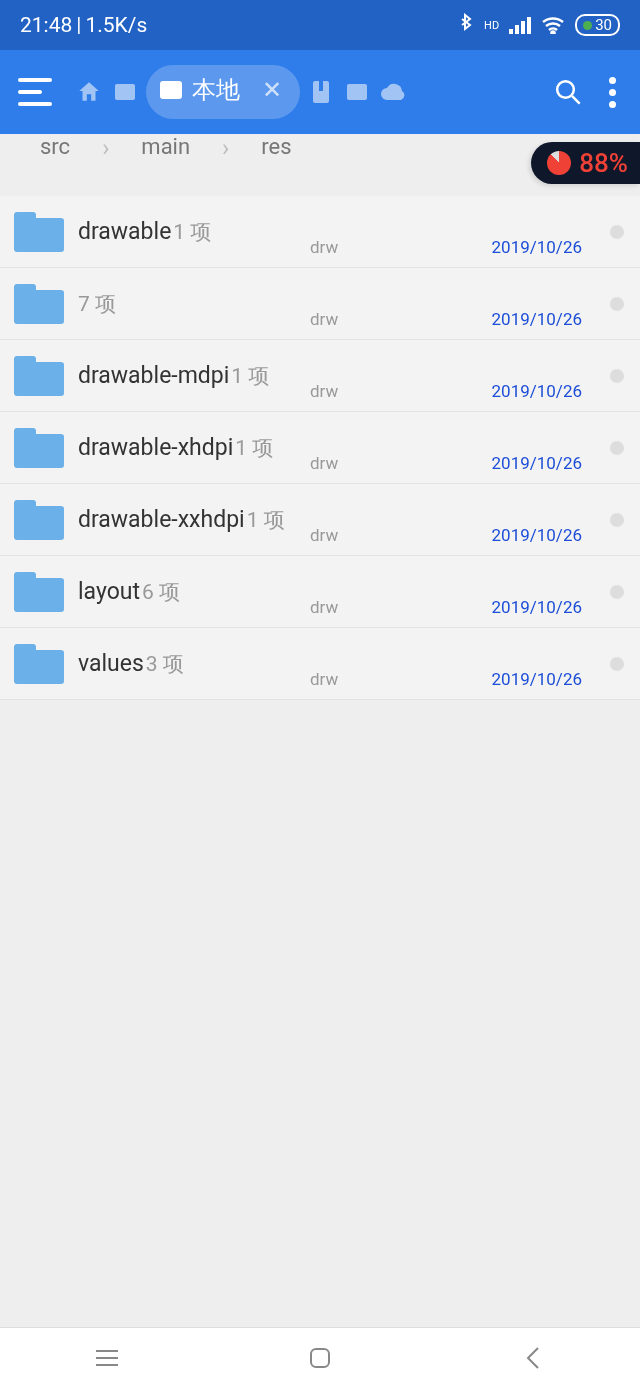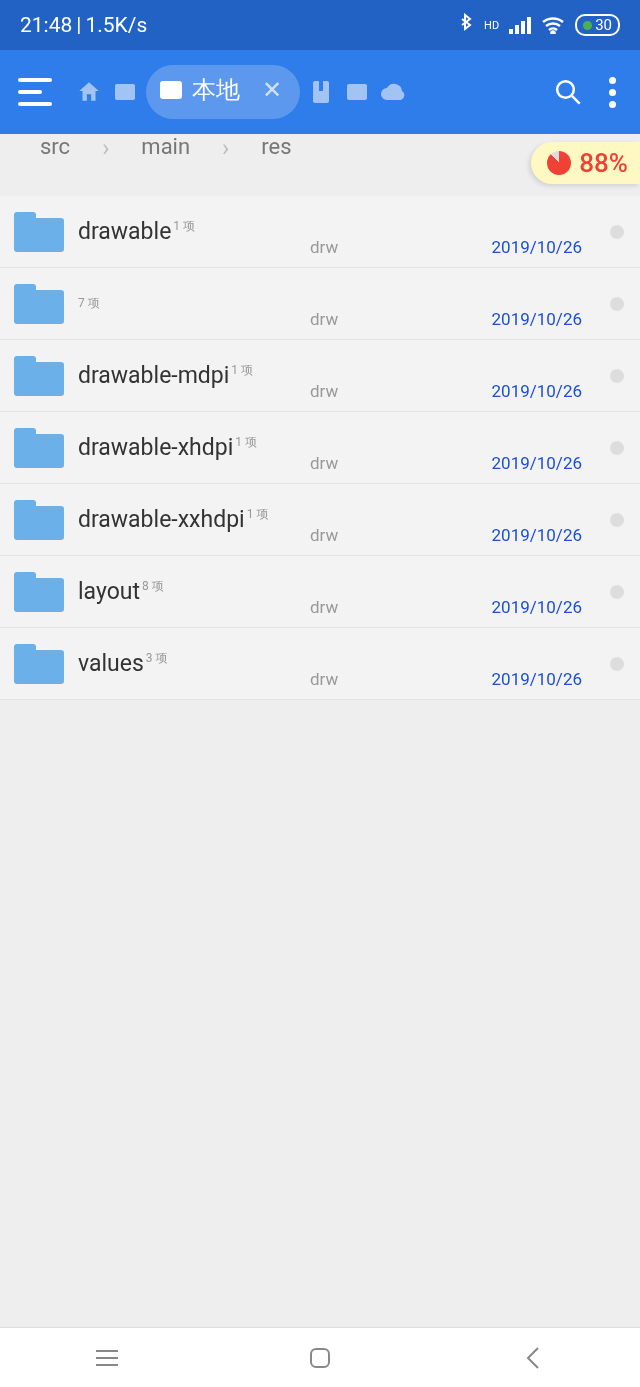--- a/index.html
+++ b/index.html
@@ -24,32 +24,32 @@
 .tab-pill .lbl { color:#fff; font-size:24px; }
 .tab-pill .x { color:rgba(255,255,255,.7); font-size:24px; margin-left:12px; }
 .search { margin-left:auto; }
 .dots { display:flex; flex-direction:column; gap:5px; margin-left:20px; margin-right:6px; }
 .dots span { width:7px; height:7px; background:#fff; border-radius:50%; }
 
 
 .crumb-row { height:62px; background:#eeeeee; display:flex; align-items:flex-start; padding-left:30px; position:relative; font-size:22px; color:#777; }
 .crumb { padding:0 10px; }
 .chev { color:#bdbdbd; font-size:24px; padding:0 22px; }
-.storage-badge { position:absolute; right:0; top:8px; background:#fef9c3; border-radius:30px 0 0 30px; box-shadow:-2px 2px 5px rgba(0,0,0,.12); padding:6px 12px 6px 16px; display:flex; align-items:center; gap:8px; font-size:26px; color:#ef4136; font-weight:500; }
+.storage-badge { position:absolute; right:0; top:8px; background:#0f172a; border-radius:30px 0 0 30px; box-shadow:-2px 2px 5px rgba(0,0,0,.12); padding:6px 12px 6px 16px; display:flex; align-items:center; gap:8px; font-size:26px; color:#ef4136; font-weight:500; }
 .pie { width:24px; height:24px; border-radius:50%; background:conic-gradient(#ef4136 0 88%, #ddd 88% 100%); }
 
 
 .list { flex:1; background:#eeeeee; }
 .row { height:72px; background:#f3f3f3; border-bottom:1px solid #e2e2e2; display:flex; align-items:center; padding:0 14px 0 14px; position:relative; }
 .folder-icon { width:50px; height:40px; margin-right:14px; position:relative; }
 .folder-icon::before { content:""; position:absolute; top:0; left:0; width:22px; height:10px; background:#6cb0ea; border-radius:3px 3px 0 0; }
 .folder-icon::after { content:""; position:absolute; top:6px; left:0; width:50px; height:34px; background:#6cb0ea; border-radius:3px; }
 .col-main { display:flex; flex-direction:row; gap:2px; }
 .fname { font-size:23px; color:#333; }
-.fcount { font-size:12px; color:#999; }
+.fcount { font-size:21px; color:#999; }
 .perm { position:absolute; left:310px; bottom:10px; font-size:17px; color:#999;margin-top:36px; }
 .fdate { position:absolute; right:58px; bottom:10px; font-size:17px; color:#1d4ed8; }
 .sel { position:absolute; right:16px; top:50%; transform:translateY(-50%); width:14px; height:14px; border-radius:50%; background:#ddd; }
 
 
 .navbar { height:60px; background:#fff; display:flex; align-items:center; justify-content:space-around; border-top:1px solid #ddd; }
 .nav-btn { width:30px; height:30px; display:flex; align-items:center; justify-content:center; color:#888; }
 
 svg { display:block; }
 </style>
@@ -199,21 +199,21 @@
         <span class="fcount">1 项</span>
       </div>
       <span class="perm">drw</span>
       <span class="fdate">2019/10/26</span>
       <span class="sel"></span>
     </div>
     <div class="row">
       <div class="folder-icon"></div>
       <div class="col-main">
         <span class="fname">layout</span>
-        <span class="fcount">8 项</span>
+        <span class="fcount">6 项</span>
       </div>
       <span class="perm">drw</span>
       <span class="fdate">2019/10/26</span>
       <span class="sel"></span>
     </div>
     <div class="row">
       <div class="folder-icon"></div>
       <div class="col-main">
         <span class="fname">values</span>
         <span class="fcount">3 项</span>

